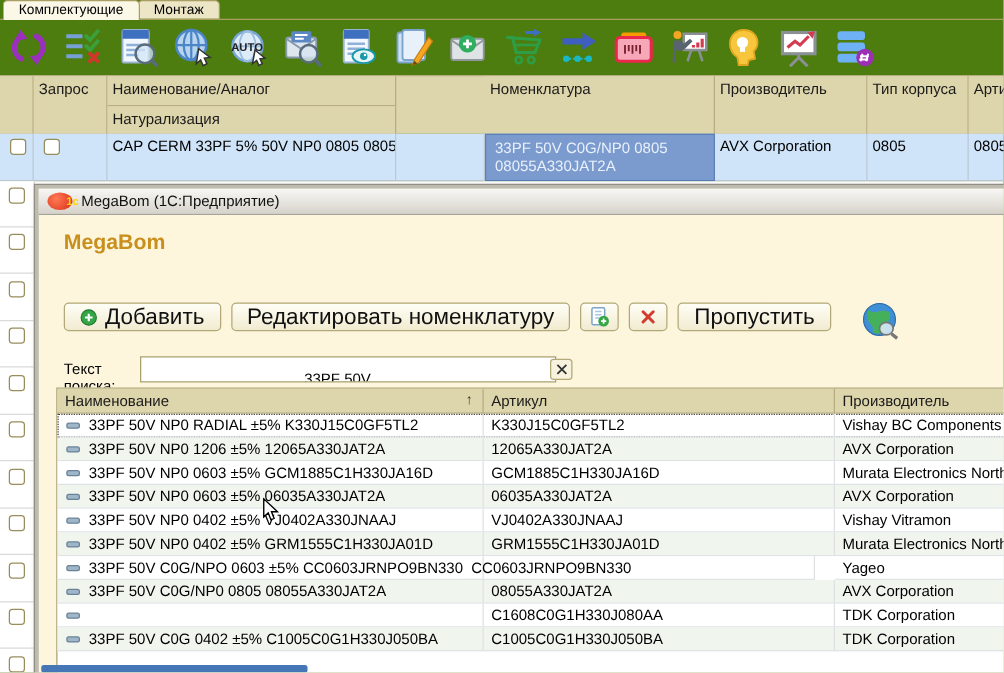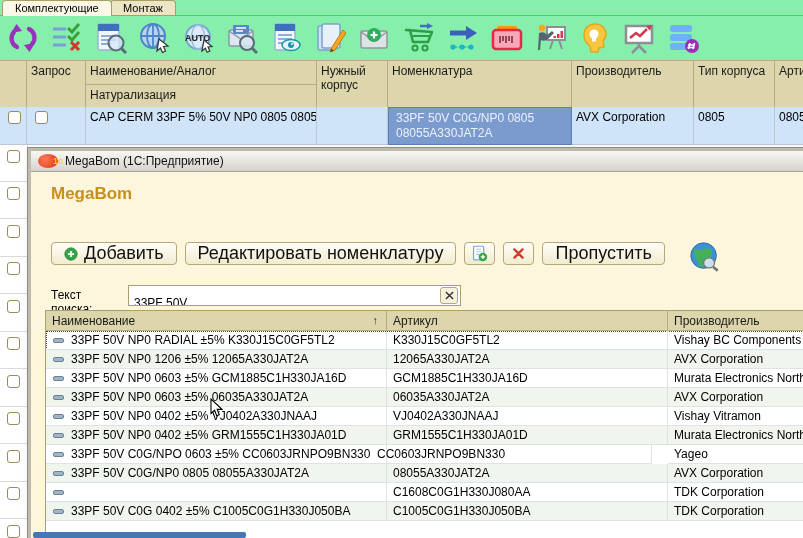--- a/index.html
+++ b/index.html
@@ -1,19 +1,19 @@
 <!DOCTYPE html>
 <html><head>
 <meta charset="utf-8">
 <style>
   * { margin:0; padding:0; box-sizing:border-box; }
   html,body { background:#e8e8e8; }
   .screen{
     position:relative; width:803px; height:538px; overflow:hidden;
-    background:#86efac; font-family:"Liberation Sans", sans-serif; color:#000;
+    background:#4d7c0f; font-family:"Liberation Sans", sans-serif; color:#000;
   }
   
   .tabline{ position:absolute; top:15px; left:0; right:0; height:1px; background:#a99f62; z-index:1;}
   .tab{ position:absolute; top:0; font-size:11px; line-height:15px; padding:0 12px;
         border:1px solid #a99f62; border-bottom:none; border-radius:4px 4px 0 0; }
   .tab.active{ left:2px; height:16px; background:#fcf8e8; z-index:2; }
   .tab.inactive{ left:110px; height:15px; background:#ece5c6; z-index:0; }
   
   .toolbar{ position:absolute; top:17px; left:0; right:0; height:42px;
             display:flex; align-items:center; gap:12px; padding-left:7px; }
@@ -48,22 +48,22 @@
            color:#ffd400; font-size:9px; font-weight:bold; display:flex; align-items:center; justify-content:center;padding-left:20px; }
   .dheading{ position:absolute; left:20px; top:33px; font-size:17px; font-weight:bold; color:#c98f1c; }
   .btnrow{ position:absolute; left:20px; top:87px; display:flex; align-items:center; gap:8px; }
   .btn{ height:23px; display:inline-flex; align-items:center; gap:6px; padding:0 12px;
         background:linear-gradient(#fffef6,#f1ebd0); border:1px solid #b2a878; border-radius:4px;
         font-size:18px; color:#111; cursor:default; }
   .btn.iconbtn{ width:31px; padding:0; justify-content:center; }
   .globe-big{ width:31px; height:31px; margin-left:16px; position:relative; top:3px; }
   .searchrow{ position:absolute; left:20px; top:134px; height:21px; font-size:12px; }
   .searchlabel{ position:absolute; left:0; top:3px; }
-  .searchbox{ position:absolute; left:77px; top:0; width:333px; height:21px; background:#fff;
-              border:1px solid #a9a06a; font-size:12px; padding:16px 22px 2px 5px; }
+  .searchbox{ position:absolute; left:61px; top:0; width:333px; height:21px; background:#fff;
+              border:1px solid #a9a06a; font-size:12px; padding:16px 22px 2px 5px;text-align:center; }
   .clearbtn{ position:absolute; left:389px; top:2px; width:18px; height:17px;
              background:#f7f2dd; border:1px solid #b2a878; border-radius:3px;
              display:flex; align-items:center; justify-content:center; }
   
   .dtable{ position:absolute; left:14px; top:159px; width:800px; height:236px; background:#fff; border:1px solid #a9a06a; }
   .dthead{ position:absolute; top:0; left:0; width:100%; height:20px; background:#ddd5ab; border-bottom:1px solid #b6ad80; }
   .dth{ position:absolute; top:0; height:20px; font-size:12px; color:#1a1a1a; padding:3px 6px;
         border-right:1px solid #b6ad80; overflow:hidden; white-space:nowrap; }
   .sortarrow{ position:absolute; right:8px; top:3px; font-size:11px; color:#333; }
   .trow{ position:absolute; left:0; width:100%; height:19px; background:#fff; }
@@ -250,21 +250,20 @@
           </g>
         </svg>
     </span>
   </div>
 
   <div class="mhead">
     <div class="hcell" style="left:0;width:27px;"></div>
     <div class="hcell" style="left:27px;width:59px;">Запрос</div>
     <div class="hcell half" style="left:86px;width:231px;">Наименование/Аналог</div>
     <div class="hcell half2" style="left:86px;width:231px;">Натурализация</div>
-    <div class="hcell" style="left:317px;width:71px;">Нужный корпус</div>
     <div class="hcell" style="left:388px;width:184px;">Номенклатура</div>
     <div class="hcell" style="left:572px;width:122px;">Производитель</div>
     <div class="hcell" style="left:694px;width:81px;">Тип корпуса</div>
     <div class="hcell" style="left:775px;width:65px;">Артикул</div>
   </div>
 
   <div class="mrow">
     <div class="mcell" style="left:0;width:27px;"></div>
     <span class="cb" style="left:8px;top:4px;"></span>
     <div class="mcell" style="left:27px;width:59px;"></div>

